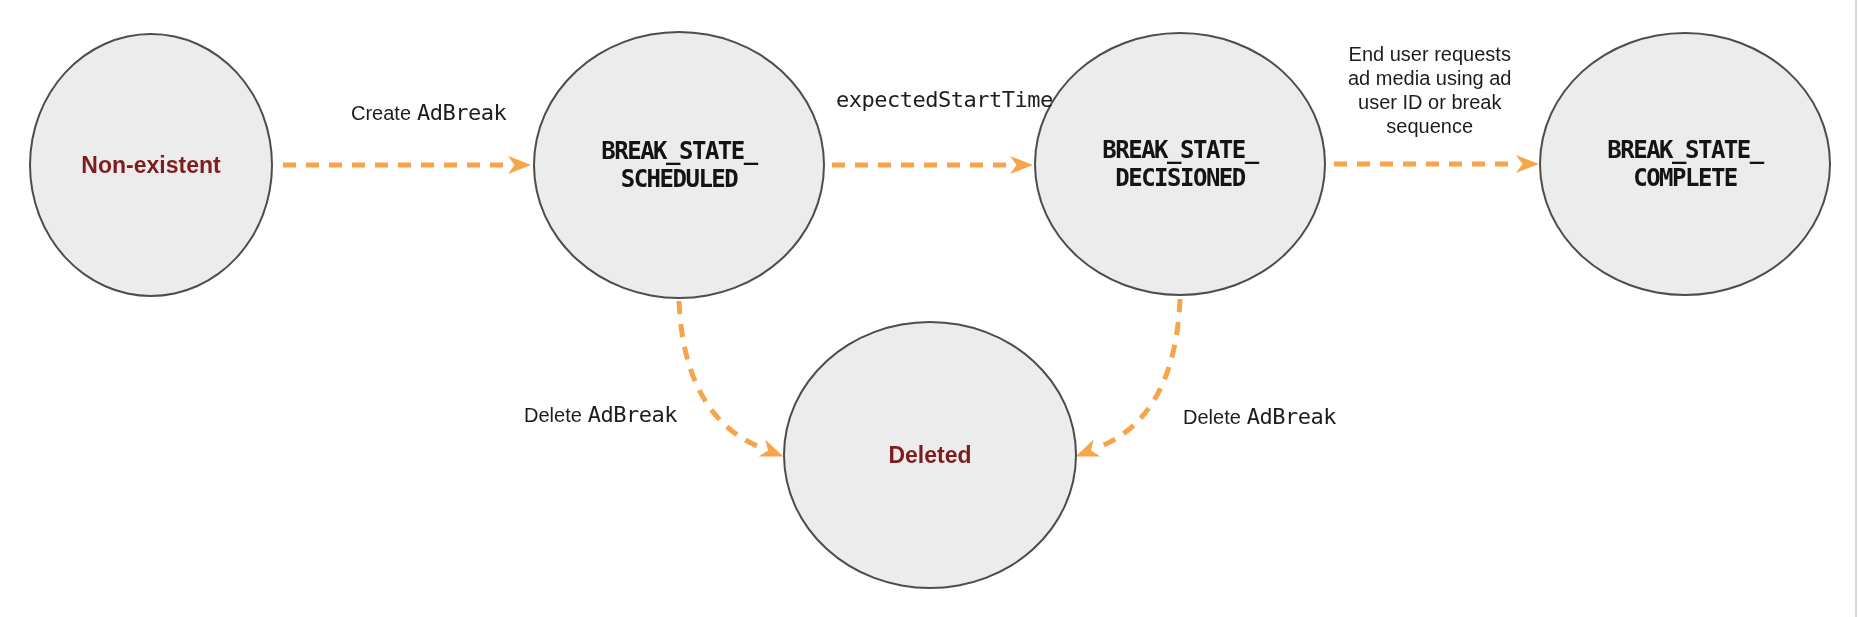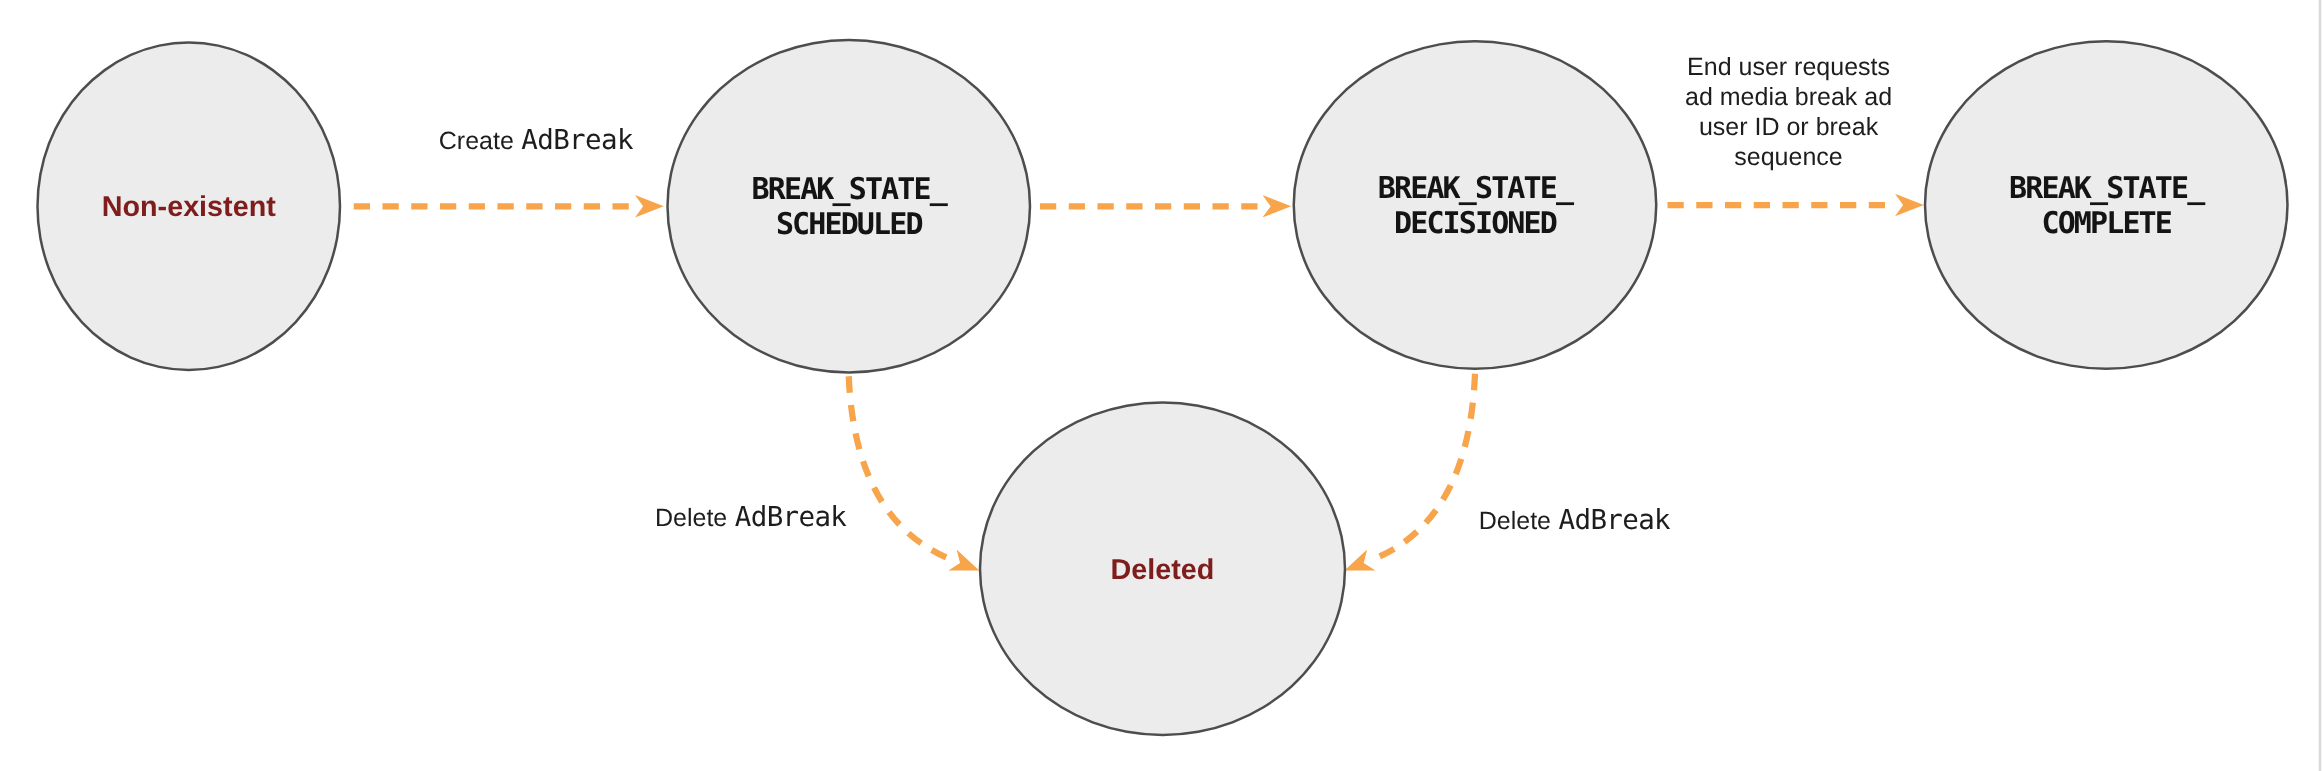--- a/index.html
+++ b/index.html
@@ -118,25 +118,26 @@
 
   <div class="node" style="left:783px; top:321px; width:294px; height:268px;">
     <div class="node-label-sans">Deleted</div>
   </div>
 
   <div class="edge-label" style="left:351px; top:100px;">
     <span>Create</span><span class="code inline-code">AdBreak</span>
   </div>
 
   <div class="edge-label" style="left:836px; top:87px;">
+    <span class="line code">expectedStartTime</span>
   </div>
 
   <div class="edge-label multiline" style="left:1348px; top:42px;">
     <span class="line">End user requests</span>
-    <span class="line">ad media break ad</span>
+    <span class="line">ad media using ad</span>
     <span class="line">user ID or break</span>
     <span class="line">sequence</span>
   </div>
 
   <div class="edge-label" style="left:524px; top:402px;">
     <span>Delete</span><span class="code inline-code">AdBreak</span>
   </div>
 
   <div class="edge-label" style="left:1183px; top:404px;">
     <span>Delete</span><span class="code inline-code">AdBreak</span>

